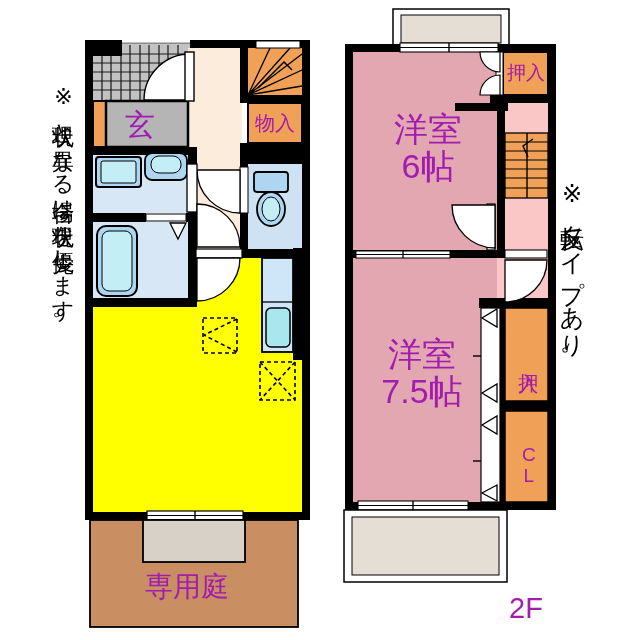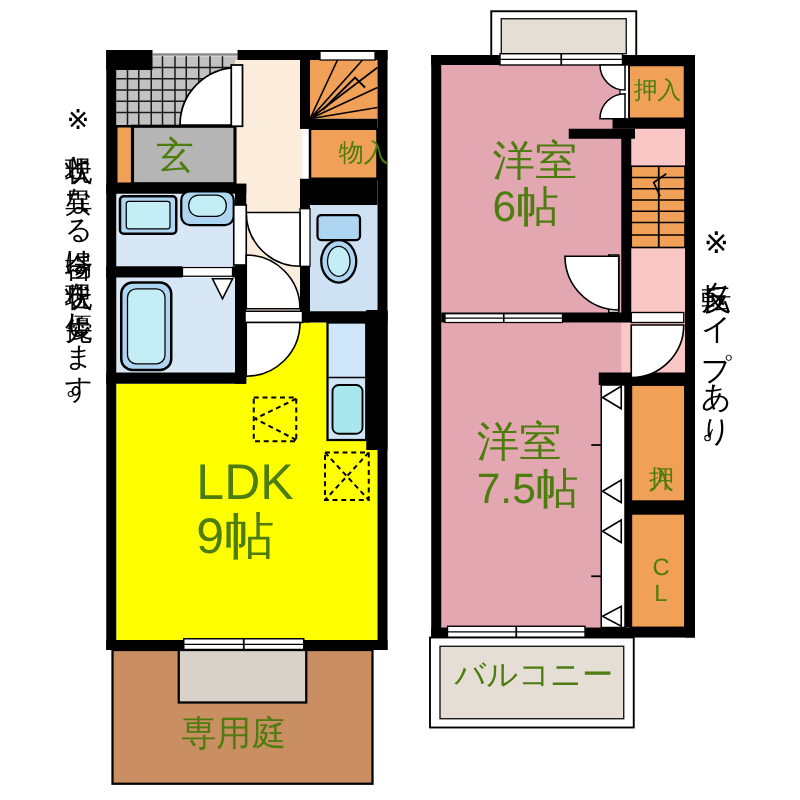--- a/index.html
+++ b/index.html
@@ -1,20 +1,20 @@
 <!DOCTYPE html>
 <html style="--wall: #000000; --room_pink: #e2a7b1; --hall_pink: #fbc6c6; --closet_orange: #f0a057; --ldk_yellow: #ffff00; --hallway_cream: #fcecdc; --genkan_gray: #b5b5b5; --porch_tile_gray: #c2c2c2; --water_room_blue: #d7e7f6; --toilet_room_blue: #cfe2f4; --fixture_blue: #aed6f2; --fixture_cyan: #c3eef6; --kitchen_sink_cyan: #a9e7ee; --kitchen_counter_blue: #cfe6f8; --garden_brown: #ca8e63; --terrace_beige: #d8d1c7; --balcony_beige: #e5ded4;"><head>
 <meta charset="utf-8">
 <style>
   html,body{margin:0;padding:0;background:#fff;}
   .stage{position:relative;width:640px;height:640px;background:#ffffff;overflow:hidden;
          font-family:"Liberation Sans","DejaVu Sans",sans-serif;color:#000;}
   .stage svg{position:absolute;left:0;top:0;}
   .lbl{position:absolute;display:flex;align-items:center;justify-content:center;
-       text-align:left;white-space:pre-line;line-height:1.08;color:#4d7c0f;
+       text-align:center;white-space:pre-line;line-height:1.08;color:#a21caf;
        font-weight:500;pointer-events:none;}
   .vtx{writing-mode:vertical-rl;text-orientation:upright;letter-spacing:0;}
   .note{position:absolute;writing-mode:vertical-rl;text-orientation:upright;
         color:#000;font-weight:400;}
   
   .f-wall{fill:var(--wall,#000)}
   .f-white{fill:#ffffff}
   .f-pink{fill:var(--room_pink,#e2a7b1)}
   .f-hallpink{fill:var(--hall_pink,#fbc6c6)}
   .f-orange{fill:var(--closet_orange,#f0a057)}
@@ -229,36 +229,34 @@
     </g>
   </g>
 </svg>
 
 <div class="note" style="left:48px;top:84px;height:404px;font-size:22px;">※現状と異なる場合は現状を優先します。</div>
 
 <div class="note" style="left:556px;top:180px;height:232px;font-size:24px;">※反転タイプあり。</div>
 
 <div class="lbl" style="left:108px;top:106px;width:64px;height:38px;font-size:30px;">玄</div>
 
-<div class="lbl" style="left:248px;top:110px;width:54px;height:28px;font-size:20px;margin-left:16px;">物入</div>
-
-<div class="lbl" style="left:116px;top:362px;width:160px;height:92px;font-size:40px;">LDK
-9帖</div>
+<div class="lbl" style="left:248px;top:110px;width:54px;height:28px;font-size:20px;">物入</div>
+
 
 <div class="lbl" style="left:116px;top:570px;width:142px;height:34px;font-size:28px;">専用庭</div>
 
 
 <div class="lbl" style="left:352px;top:102px;width:152px;height:92px;font-size:34px;">洋室
 6帖</div>
 
 <div class="lbl" style="left:502px;top:58px;width:48px;height:30px;font-size:19px;">押入</div>
 
 <div class="lbl" style="left:342px;top:328px;width:160px;height:90px;font-size:34px;">洋室
 7.5帖</div>
 
 <div class="lbl vtx" style="left:511px;top:324px;width:34px;height:66px;font-size:20px;">押入</div>
 
 <div class="lbl vtx" style="left:511px;top:436px;width:34px;height:58px;font-size:19px;">CL</div>
 
-<div class="lbl" style="left:352px;top:524px;width:150px;height:32px;font-size:25px;">バルコニー</div>
-
+
+<div class="lbl" style="left:500px;top:592px;width:52px;height:34px;font-size:29px;font-weight:400;">2F</div>
 
 </div>
 
 </body></html>

